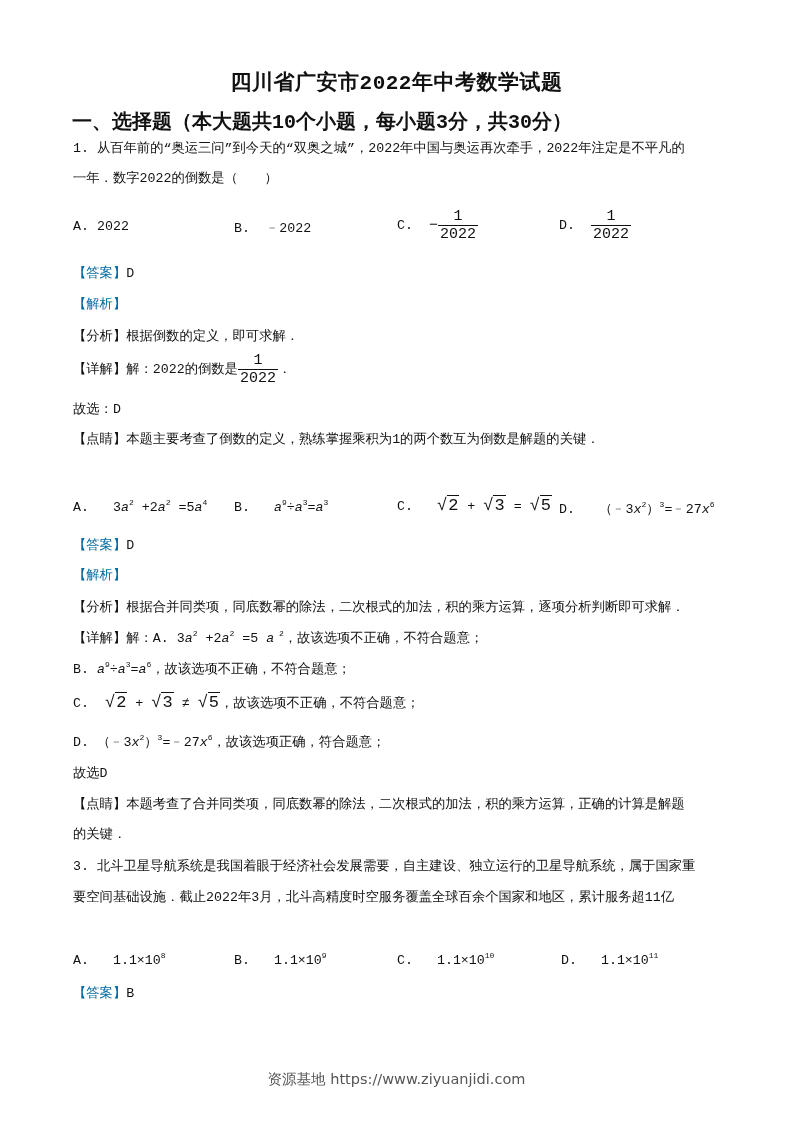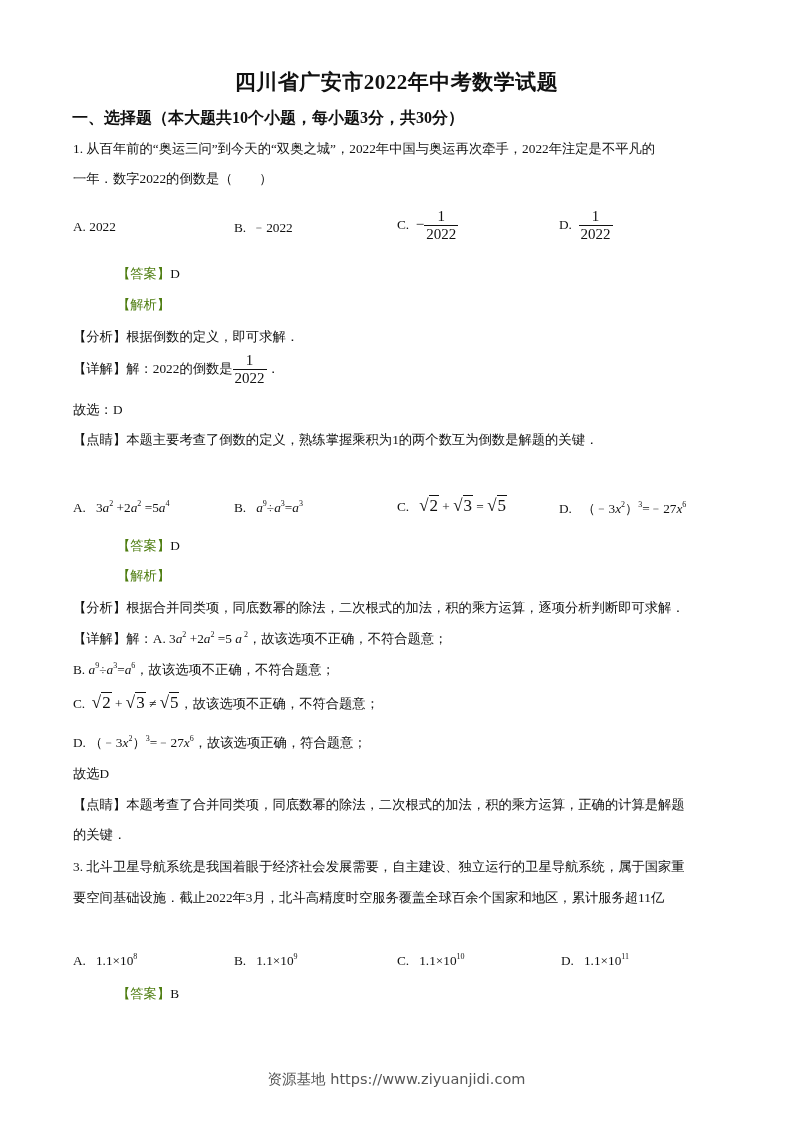--- a/index.html
+++ b/index.html
@@ -1,24 +1,24 @@
 <!DOCTYPE html>
 <html><head>
 <meta charset="utf-8">
 <style>
   html, body { margin: 0; padding: 0; background: #ffffff; }
   body { width: 793px; height: 1122px; position: relative; overflow: hidden;
          font-family: "Liberation Serif", "DejaVu Serif", serif; color: #111; }
   .page { position: absolute; left: 0; top: 0; width: 793px; height: 1122px; }
-  .abs { position: absolute; white-space: nowrap; }
+  .abs { position: absolute; white-space: nowrap; font-family: Liberation Mono, monospace; }
   .title { left: 0; width: 793px; top: 68px; text-align: center; font-size: 21px; font-weight: bold; letter-spacing: 0.5px; }
-  .section { left: 72px; top: 108px; font-size: 16px; font-weight: bold; }
+  .section { left: 72px; top: 108px; font-size: 20px; font-weight: bold; }
   .line { left: 73px; font-size: 13.3px; line-height: 18px; }
   .opt { font-size: 13.3px; }
-  .tag { color: #4d7c0f; margin-left: 44px; }
+  .tag { color: #0369a1; }
   sup { font-size: 8px; vertical-align: 6px; line-height: 0; }
   i { font-style: italic; }
   .frac { display: inline-block; vertical-align: middle; text-align: center; font-size: 15px; line-height: 17px; }
   .frac .num { display: block; padding: 0 2px; }
   .frac .den { display: block; border-top: 1px solid #111; padding: 0 2px; }
   .sqrt { display: inline-block; font-size: 17px; }
   .sqrt .rad { border-top: 1px solid #111; padding: 0 1px; }
   .footer { left: 0; width: 793px; top: 1070px; text-align: center;
             font-family: "DejaVu Sans", sans-serif; font-size: 14.5px; color: #555; }
 </style>

